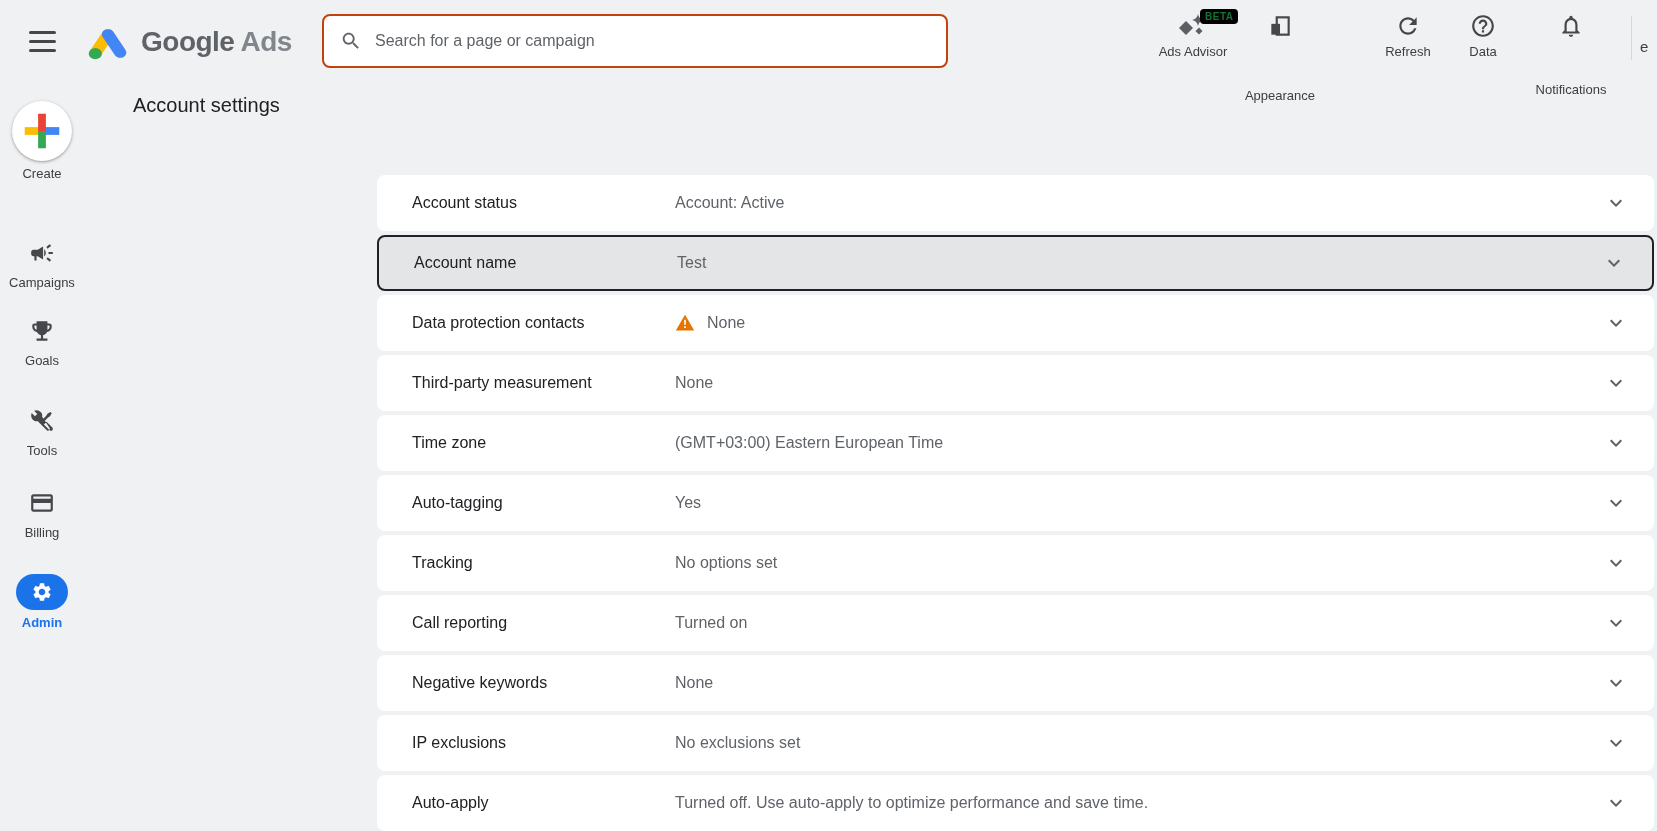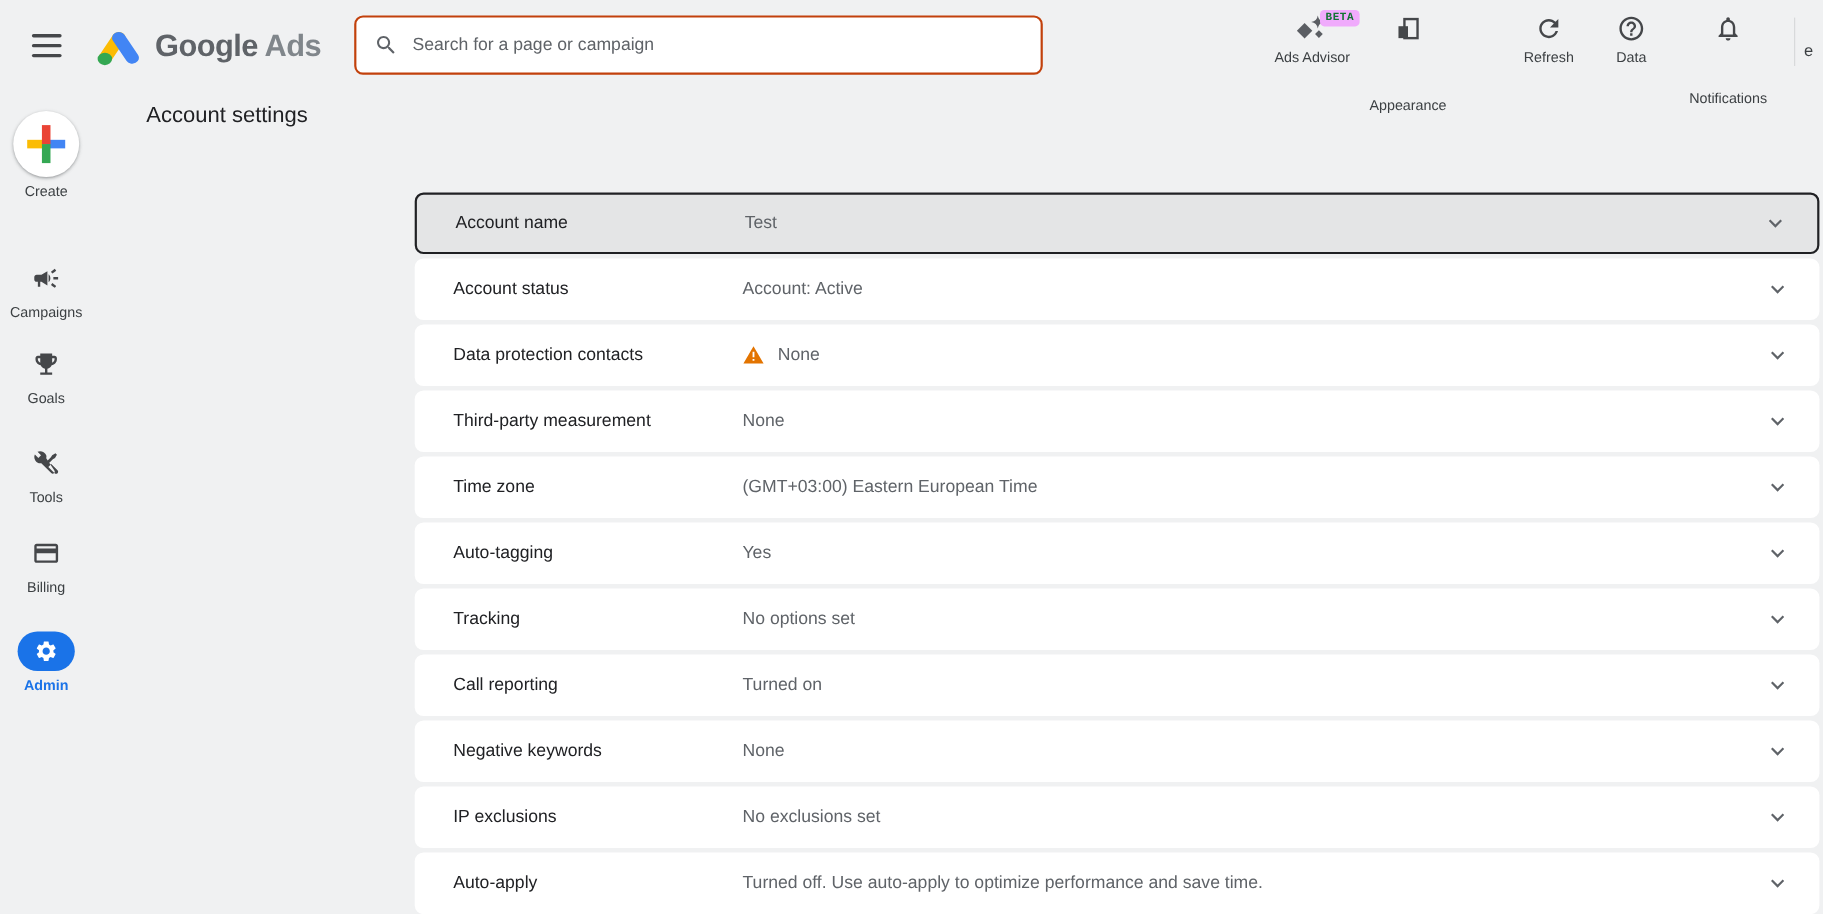--- a/index.html
+++ b/index.html
@@ -25,22 +25,22 @@
     background:#fff; border:2px solid #c2410c; border-radius:8px;
     display:flex; align-items:center; padding:0 16px; }
   .search input { border:none; outline:none; background:transparent; flex:1;
     font-family:"Liberation Sans", sans-serif; font-size:16px; color:#202124; margin-left:13px; }
   .search input::placeholder { color:#5f6368; }
 
   .action { position:absolute; top:11px; width:120px; display:flex; flex-direction:column;
     align-items:center; cursor:pointer; }
   .action .icon-wrap { height:30px; display:flex; align-items:center; justify-content:center; }
   .action .alabel { font-size:13px; color:#3c4043; margin-top:3px; white-space:nowrap; }
-  .beta { position:absolute; left:67px; top:-2px; background:#f0abfc; color:#137333;
-    font-size:10px; font-weight:bold; letter-spacing:.5px; padding:2px 5px; border-radius:4px;font-family:Liberation Mono, monospace; }
+  .beta { position:absolute; left:67px; top:-2px; background:#000000; color:#137333;
+    font-size:10px; font-weight:bold; letter-spacing:.5px; padding:2px 5px; border-radius:4px; }
   .act-advisor { left:1133px; } .act-appearance { left:1220px;gap:44px; } .act-refresh { left:1348px; }
   .act-help { left:1423px; } .act-notif { left:1511px;gap:38px; }
 
   .topbar-divider { position:absolute; left:1631px; top:16px; width:1px; height:44px; background:#d5d7d9; }
   .profile-trunc { position:absolute; left:1640px; top:38px; font-size:15px; color:#3c4043; }
 
   
   .side-item { position:absolute; left:0; width:84px; text-align:center; cursor:pointer; }
   .side-label { font-size:13px; color:#3c4043; margin-top:5px; }
   .create-circle { width:60px; height:60px; border-radius:50%; background:#fff; margin:0 auto;
@@ -200,43 +200,43 @@
         <path fill="#ffffff" d="M19.14 12.94c.04-.3.06-.61.06-.94 0-.32-.02-.64-.07-.94l2.03-1.58c.18-.14.23-.41.12-.61l-1.92-3.32c-.12-.22-.37-.29-.59-.22l-2.39.96c-.5-.38-1.03-.7-1.62-.94l-.36-2.54c-.04-.24-.24-.41-.48-.41h-3.84c-.24 0-.43.17-.47.41l-.36 2.54c-.59.24-1.13.57-1.62.94l-2.39-.96c-.22-.08-.47 0-.59.22L2.74 8.87c-.12.21-.08.47.12.61l2.03 1.58c-.05.3-.09.63-.09.94s.02.64.07.94l-2.03 1.58c-.18.14-.23.41-.12.61l1.92 3.32c.12.22.37.29.59.22l2.39-.96c.5.38 1.03.7 1.62.94l.36 2.54c.05.24.24.41.48.41h3.84c.24 0 .44-.17.47-.41l.36-2.54c.59-.24 1.13-.56 1.62-.94l2.39.96c.22.08.47 0 .59-.22l1.92-3.32c.12-.22.07-.47-.12-.61l-2.01-1.58zM12 15.6c-1.98 0-3.6-1.62-3.6-3.6s1.62-3.6 3.6-3.6 3.6 1.62 3.6 3.6-1.62 3.6-3.6 3.6z"></path>
       </svg>
     </span>
     <div class="side-label">Admin</div>
   </div>
 </nav>
 
 <main>
   <h1 class="page-title">Account settings</h1>
   <section class="rows" id="rows">
+  <div class="row">
+    <span class="row-label">Account status</span>
+    <span class="row-value">
+
+      <span class="vtext">Account: Active</span>
+    </span>
+    <svg class="chev" width="24" height="24" viewBox="0 0 24 24">
+      <path fill="#5f6368" d="M7.41 8.59 12 13.17l4.59-4.58L18 10l-6 6-6-6 1.41-1.41z"></path>
+    </svg>
+  </div>
+
   <div class="row selected">
     <span class="row-label">Account name</span>
     <span class="row-value">
 
       <span class="vtext">Test</span>
     </span>
     <svg class="chev" width="24" height="24" viewBox="0 0 24 24">
       <path fill="#5f6368" d="M7.41 8.59 12 13.17l4.59-4.58L18 10l-6 6-6-6 1.41-1.41z"></path>
     </svg>
   </div>
 
   <div class="row">
-    <span class="row-label">Account status</span>
-    <span class="row-value">
-
-      <span class="vtext">Account: Active</span>
-    </span>
-    <svg class="chev" width="24" height="24" viewBox="0 0 24 24">
-      <path fill="#5f6368" d="M7.41 8.59 12 13.17l4.59-4.58L18 10l-6 6-6-6 1.41-1.41z"></path>
-    </svg>
-  </div>
-
-  <div class="row">
     <span class="row-label">Data protection contacts</span>
     <span class="row-value">
       <svg class="warn" width="20" height="20" viewBox="0 0 24 24">
         <path fill="#e37400" d="M1 21h22L12 2 1 21zm12-3h-2v-2h2v2zm0-4h-2v-6h2v6z"></path>
       </svg>
       <span class="vtext">None</span>
     </span>
     <svg class="chev" width="24" height="24" viewBox="0 0 24 24">
       <path fill="#5f6368" d="M7.41 8.59 12 13.17l4.59-4.58L18 10l-6 6-6-6 1.41-1.41z"></path>
     </svg>

